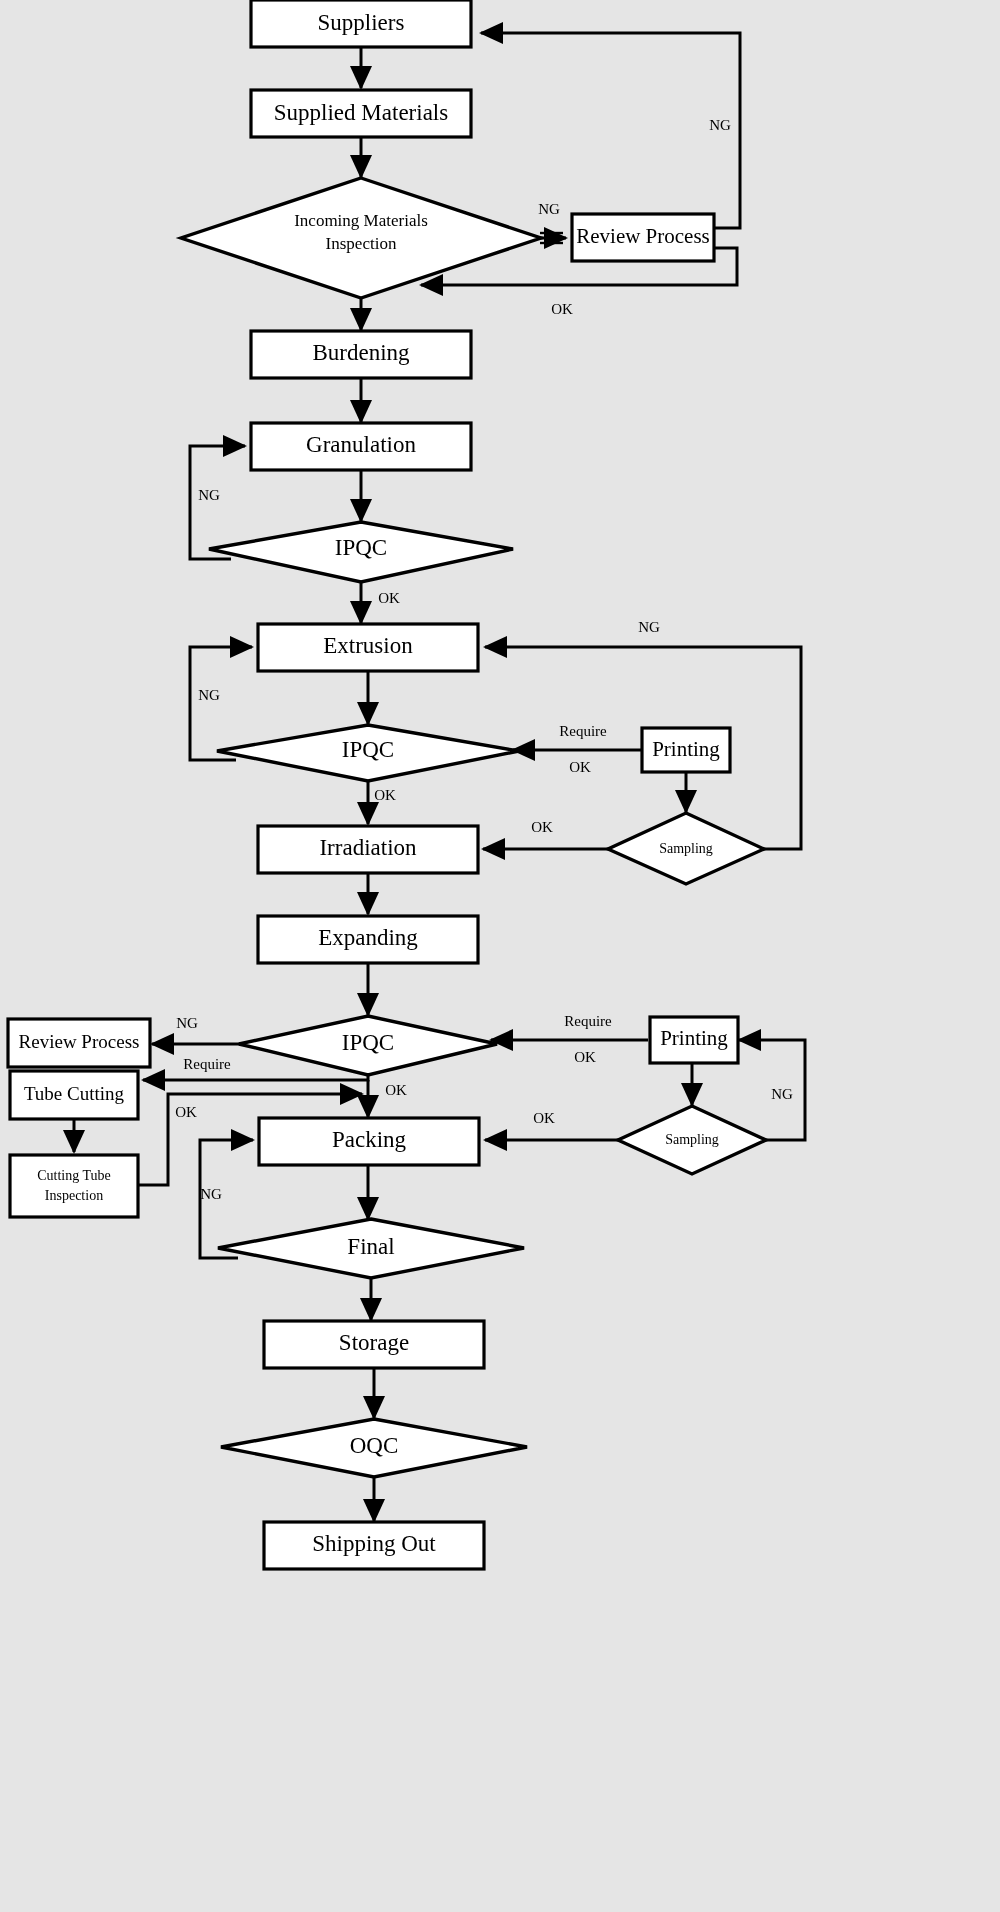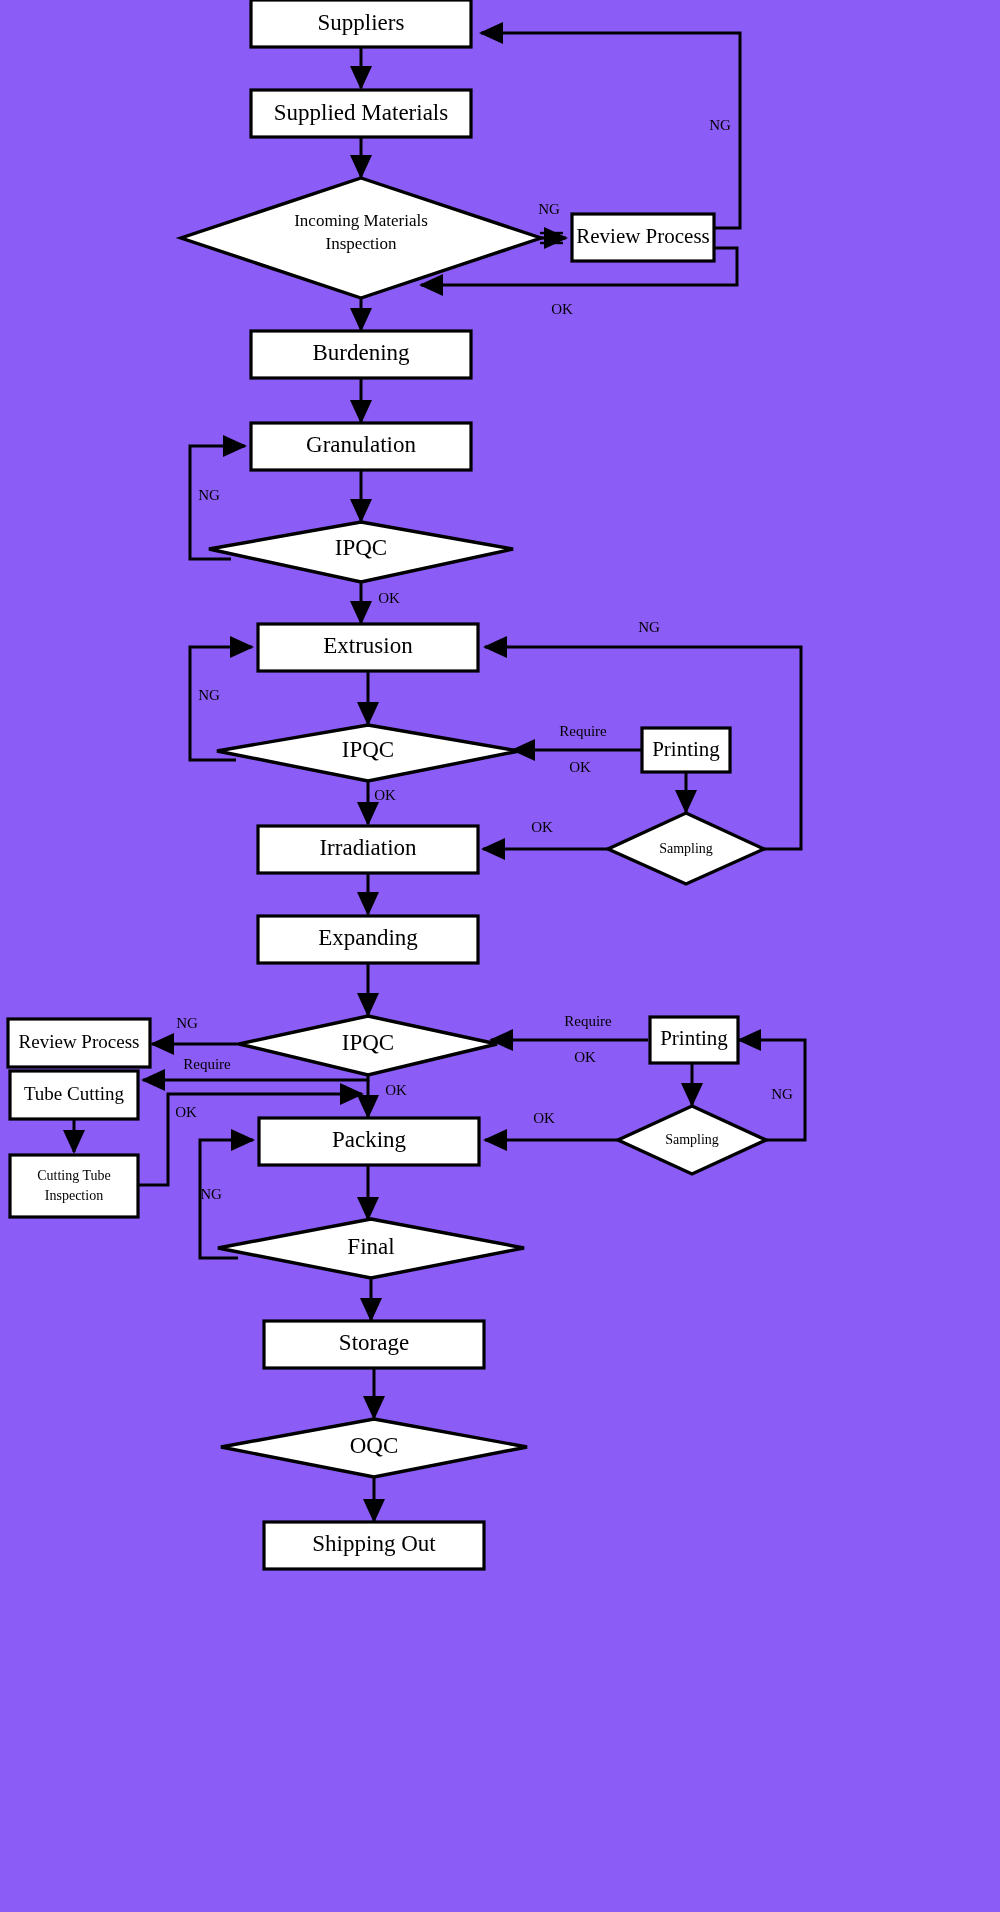--- a/index.html
+++ b/index.html
@@ -10,21 +10,21 @@
   body {
     width: 1000px;
     height: 1912px;
     font-family: "Liberation Serif", "DejaVu Serif", serif;
     overflow: hidden;
   }
   #flow-root {
     position: relative;
     width: 1000px;
     height: 1912px;
-    background: #8b5cf6;
+    background: #e5e5e5;
   }
   svg#flow-svg {
     position: absolute;
     top: 0;
     left: 0;
     width: 1000px;
     height: 1912px;
     display: block;
   }
   .node-rect {

